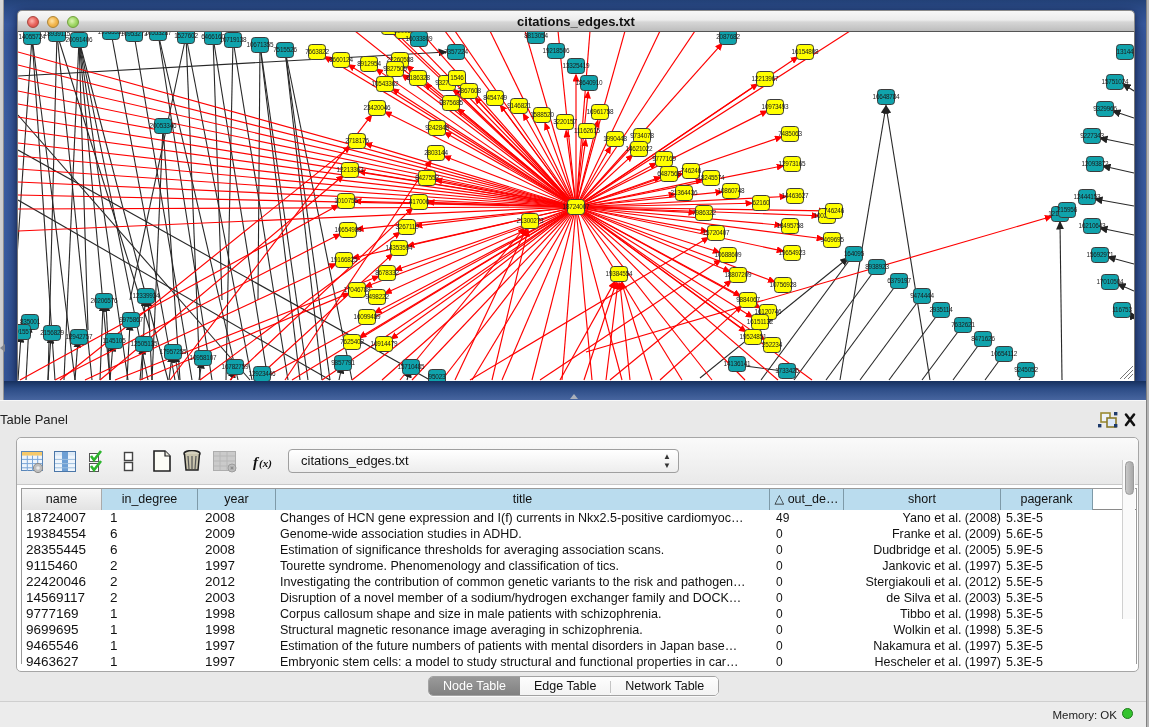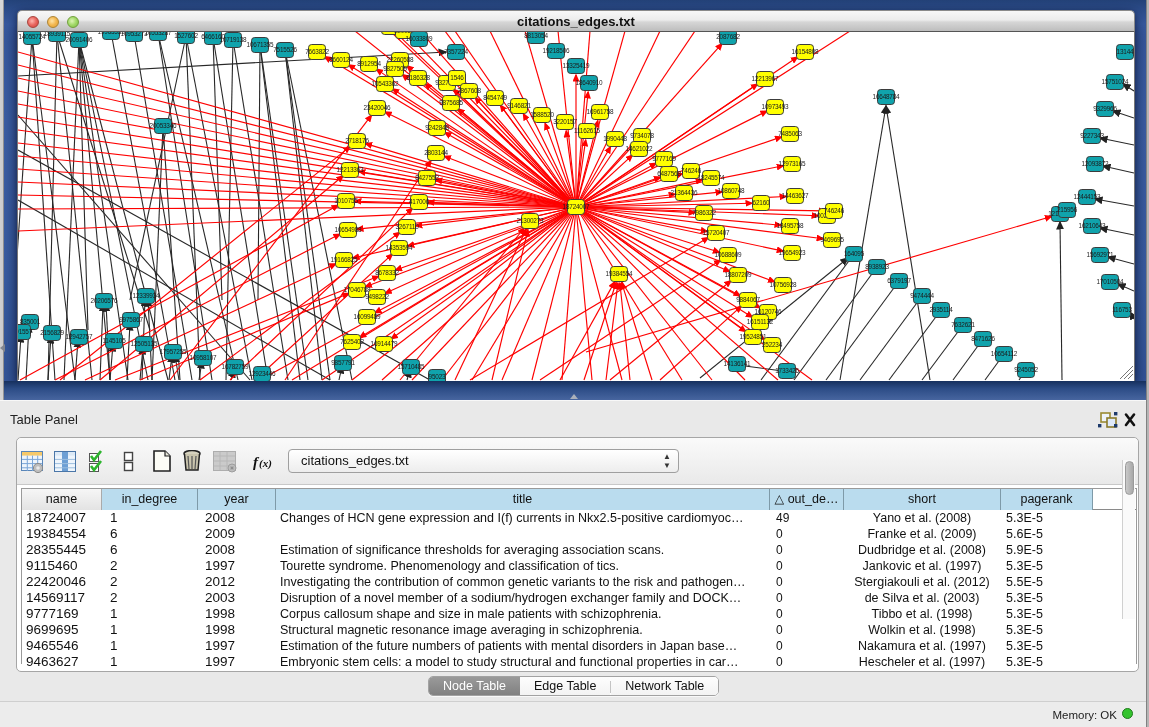--- a/index.html
+++ b/index.html
@@ -9,36 +9,36 @@
 #mdi .lstrip{position:absolute;left:0;top:0;width:4px;height:400px;background:#d8d8d8;border-right:1px solid #9a9a9a}
 #win{position:absolute;left:17px;top:10px;width:1118px;height:371px;border-radius:5px 5px 0 0;box-shadow:0 10px 22px rgba(5,12,40,.65),0 2px 6px rgba(5,12,40,.5)}
 #titlebar{position:absolute;left:0;top:0;width:100%;height:22px;border-radius:5px 5px 0 0;background:linear-gradient(180deg,#f8f8f8 0%,#ececec 45%,#d6d6d6 55%,#bdbdbd 100%);border:1px solid #8a8a8a;border-bottom:1px solid #555;z-index:5}
 #titlebar .t{position:absolute;left:0;right:0;top:3px;text-align:center;font-size:13px;font-weight:bold;color:#111}
 .tl{position:absolute;top:5px;width:12px;height:12px;border-radius:50%}
 #winbody{position:absolute;left:0;top:22px;width:1118px;height:349px;background:#fff;overflow:hidden;border-left:1px solid #777;border-right:1px solid #777}
 
 #shade{position:absolute;left:4px;top:381px;width:1142px;height:19px;background:linear-gradient(180deg,#16305e 0%,#2c4c86 40%,#47659f 100%)}
 
 #panel{position:absolute;left:0;top:400px;width:1149px;height:327px;background:#e9e9e9;border-top:1px solid #f8f8f8}
-#panel .title{position:absolute;left:10px;top:11px;font-size:13px;color:#222}
+#panel .title{position:absolute;left:0;top:11px;font-size:13px;color:#222}
 #paneltop-icons{position:absolute;right:12px;top:10px}
 #cbox{position:absolute;left:16px;top:36px;width:1123px;height:235px;background:#fff;border:1px solid #a6a6a6;border-radius:5px}
 #toolbar{position:absolute;left:0;top:0;width:100%;height:47px;background:linear-gradient(180deg,#fafafa,#e9e9e9);border-bottom:1px solid #c8c8c8;border-radius:5px 5px 0 0}
 #dropdown{position:absolute;left:271px;top:11px;width:391px;height:24px;background:linear-gradient(180deg,#ffffff,#ededed);border:1px solid #9f9f9f;border-radius:4px;font-size:13px;color:#111;line-height:22px;padding-left:12px}
 #dropdown .steppers{position:absolute;right:7px;top:2px;font-size:8px;color:#333;line-height:9px;text-align:center}
 
 #tbl{position:absolute;left:4px;top:50px;width:1116px;height:176px;background:#fff;border:1px solid #9a9a9a;border-bottom:none;font-size:12.5px;color:#111}
 #thead{position:relative;height:21px;background:#fff;border-bottom:1px solid #8a8a8a}
 #thead .hc{position:absolute;top:0;height:21px;line-height:21px;text-align:center;border-right:1px solid #7e9aa8;overflow:hidden;background:#badcee}
 #thead .g{background:linear-gradient(180deg,#f6f6f6,#e3e3e3);border-right:1px solid #aaa}
 .tr{position:relative;height:16px;line-height:16px;white-space:nowrap}
 .c{position:absolute;top:0;height:16px;overflow:hidden}
 .c0{left:4px;width:82px;font-size:13.5px} .c1{left:88px;width:85px;font-size:13.5px} .c2{left:183px;width:75px;font-size:13.5px}
 .c3{left:258px;width:486px} .c4{left:754px;width:64px;font-size:12px}
-.c5{left:821px;width:158px;text-align:center} .c6{left:984px;width:100px}
+.c5{left:821px;width:158px;text-align:right} .c6{left:984px;width:100px}
 #vscroll{position:absolute;right:3px;top:22px;width:13px;height:159px;background:#fafafa;border-left:1px solid #d0d0d0}
 #vscroll .thumb{position:absolute;left:1.5px;top:1px;width:9px;height:34px;border-radius:5px;background:linear-gradient(90deg,#c9c9c9,#a8a8a8);border:1px solid #9a9a9a}
 
 #tabs{position:absolute;left:428px;top:275px;height:20px;display:flex;border:1px solid #a2a2a2;border-radius:5px;overflow:hidden;background:#fdfdfd;box-shadow:0 1px 0 rgba(255,255,255,.7)}
 #tabs .seg{height:20px;line-height:19px;font-size:12.5px;color:#111;padding:0 14px;background:linear-gradient(180deg,#fdfdfd,#f2f2f2)}
 #tabs .sel{background:linear-gradient(180deg,#9a9a9a,#7e7e7e);color:#fff}
 #tabs .sep{width:1px;background:#c4c4c4;height:12px;margin-top:4px}
 
 #status{position:absolute;left:0;top:300px;width:100%;height:27px;background:#ececec;border-top:1px solid #cfcfcf}
 #status .mem{position:absolute;right:32px;top:7px;font-size:11.5px;color:#222}
@@ -925,31 +925,32 @@
             <div class="c c2">2008</div>
             <div class="c c3">Changes of HCN gene expression and I(f) currents in Nkx2.5-positive cardiomyoc…</div>
             <div class="c c4">49</div>
             <div class="c c5">Yano et al. (2008)</div>
             <div class="c c6">5.3E-5</div>
           </div>
 <div class="tr">
             <div class="c c0">19384554</div>
             <div class="c c1">6</div>
             <div class="c c2">2009</div>
+            <div class="c c3">Genome-wide association studies in ADHD.</div>
             <div class="c c4">0</div>
             <div class="c c5">Franke et al. (2009)</div>
             <div class="c c6">5.6E-5</div>
           </div>
 <div class="tr">
             <div class="c c0">28355445</div>
             <div class="c c1">6</div>
             <div class="c c2">2008</div>
             <div class="c c3">Estimation of significance thresholds for averaging association scans.</div>
             <div class="c c4">0</div>
-            <div class="c c5">Dudbridge et al. (2008)</div>
+            <div class="c c5">Dudbridge et al. (2005)</div>
             <div class="c c6">5.9E-5</div>
           </div>
 <div class="tr">
             <div class="c c0">9115460</div>
             <div class="c c1">2</div>
             <div class="c c2">1997</div>
             <div class="c c3">Tourette syndrome. Phenomenology and classification of tics.</div>
             <div class="c c4">0</div>
             <div class="c c5">Jankovic et al. (1997)</div>
             <div class="c c6">5.3E-5</div>

